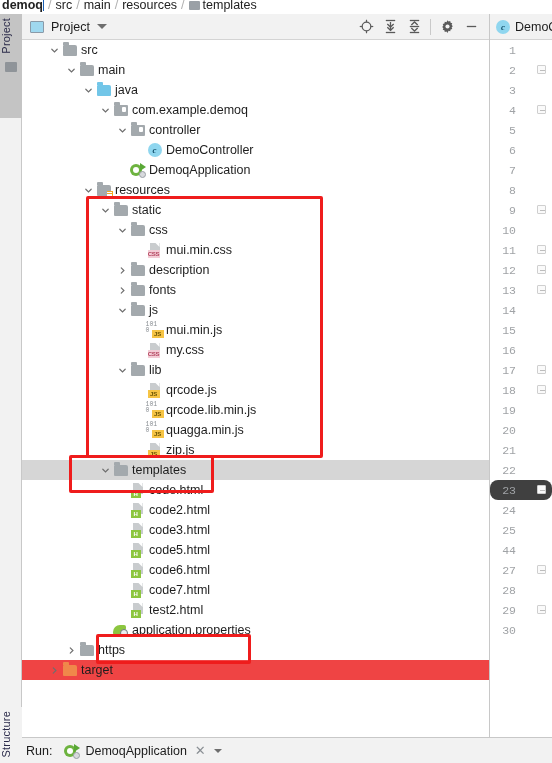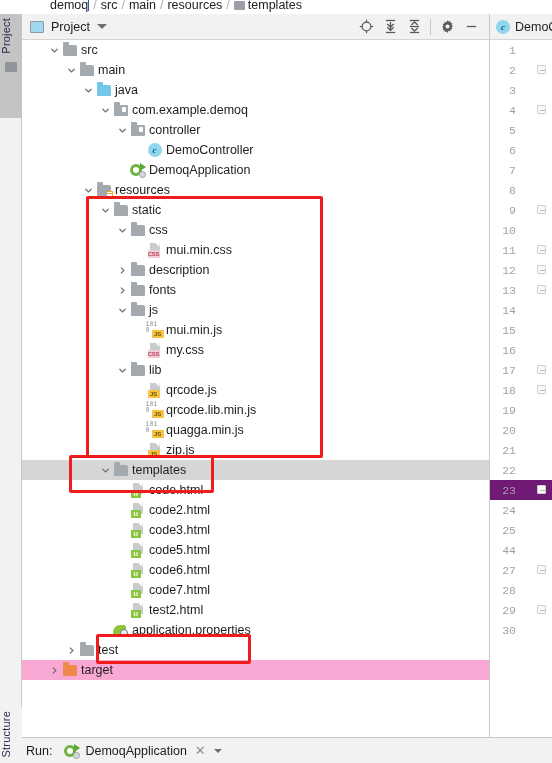--- a/index.html
+++ b/index.html
@@ -22,21 +22,21 @@
     position: absolute; left: 0; top: 0; right: 0; height: 14px;
     background: #ffffff;
     font-size: 12.5px;
     color: #222;
     white-space: nowrap;
     overflow: hidden;
     padding-left: 2px;
     line-height: 10px;
   }
   .breadcrumb .crumb { display: inline-block; vertical-align: top; }
-  .breadcrumb .crumb.first { font-weight: normal; margin-left: 48px; }
+  .breadcrumb .crumb.first { font-weight: bold; }
   .breadcrumb .sep { display:inline-block; color: #b0b0b0; padding: 0 4px; vertical-align: top;}
   .breadcrumb .bfolder {
     display: inline-block; width: 11px; height: 9px;
     background: #9aa0a6; border-radius: 1px;
     vertical-align: top; margin-right: 3px; margin-top: 1px;
   }
   .caret-cursor {
     display:inline-block; width:1px; height:11px; background:#1a5fb4;
     vertical-align:top; margin:0 0 0 0;
   }
@@ -113,21 +113,21 @@
   .trow {
     position: relative;
     height: 20px;
     display: flex;
     align-items: center;
     font-size: 12.5px;
     color: #1d1d1d;
     white-space: nowrap;
   }
   .trow.sel-gray { background: #d6d6d6; }
-  .trow.sel-yellow { background: #f9a8d4; }
+  .trow.sel-yellow { background: #ef4444; }
   .twist {
     width: 14px; height: 20px; flex: 0 0 14px;
     display: flex; align-items: center; justify-content: center;
   }
   .twist svg { display:block; }
   .ticon { width: 17px; flex: 0 0 17px; display:flex; align-items:center; justify-content:center; }
   .tlabel { padding-left: 3px; }
 
   
   .folder {
@@ -249,21 +249,21 @@
     position:absolute; left:0; right:0; top:26px; bottom:26px;
     background:#ffffff;
     overflow:hidden;
   }
   .gutter-row {
     position:relative; height:20px;
     display:flex; align-items:center;
     font-size:11.5px; color:#9a9a9a;
     font-family:"Liberation Mono", monospace;
   }
-  .gutter-row.hl { background:#701a75; }
+  .gutter-row.hl { background:#404040;border-radius:8px; }
   .gutter-row .lnum { width:30px; text-align:right; padding-right:4px; color:#a0a3a6;}
   .gutter-row .fold {
     position:absolute; right:6px; top:5px;
     width:9px; height:9px; border:1px solid #cfcfcf; background:#fafafa;
     border-radius:1px;
   }
   .gutter-row .fold::after{
     content:""; position:absolute; left:1.5px; top:3.5px; width:5px; height:1px; background:#bdbdbd;
   }
 
@@ -725,21 +725,21 @@
         <div class="trow">
           <span style="display:inline-block;width:42px;flex:0 0 42px;"></span>
           <span class="twist">
             <svg width="9" height="9" viewBox="0 0 10 10">
               <path d="M3.6 2 L6.6 5 L3.6 8" fill="none" stroke="#6e6e6e" stroke-width="1.3" stroke-linecap="round"></path>
             </svg>
           </span>
           <span class="ticon">
             <span class="folder"></span>
           </span>
-          <span class="tlabel">test</span>
+          <span class="tlabel">https</span>
         </div>
         <div class="trow sel-yellow">
           <span style="display:inline-block;width:25px;flex:0 0 25px;"></span>
           <span class="twist">
             <svg width="9" height="9" viewBox="0 0 10 10">
               <path d="M3.6 2 L6.6 5 L3.6 8" fill="none" stroke="#6e6e6e" stroke-width="1.3" stroke-linecap="round"></path>
             </svg>
           </span>
           <span class="ticon">
             <span class="folder orange"></span>

